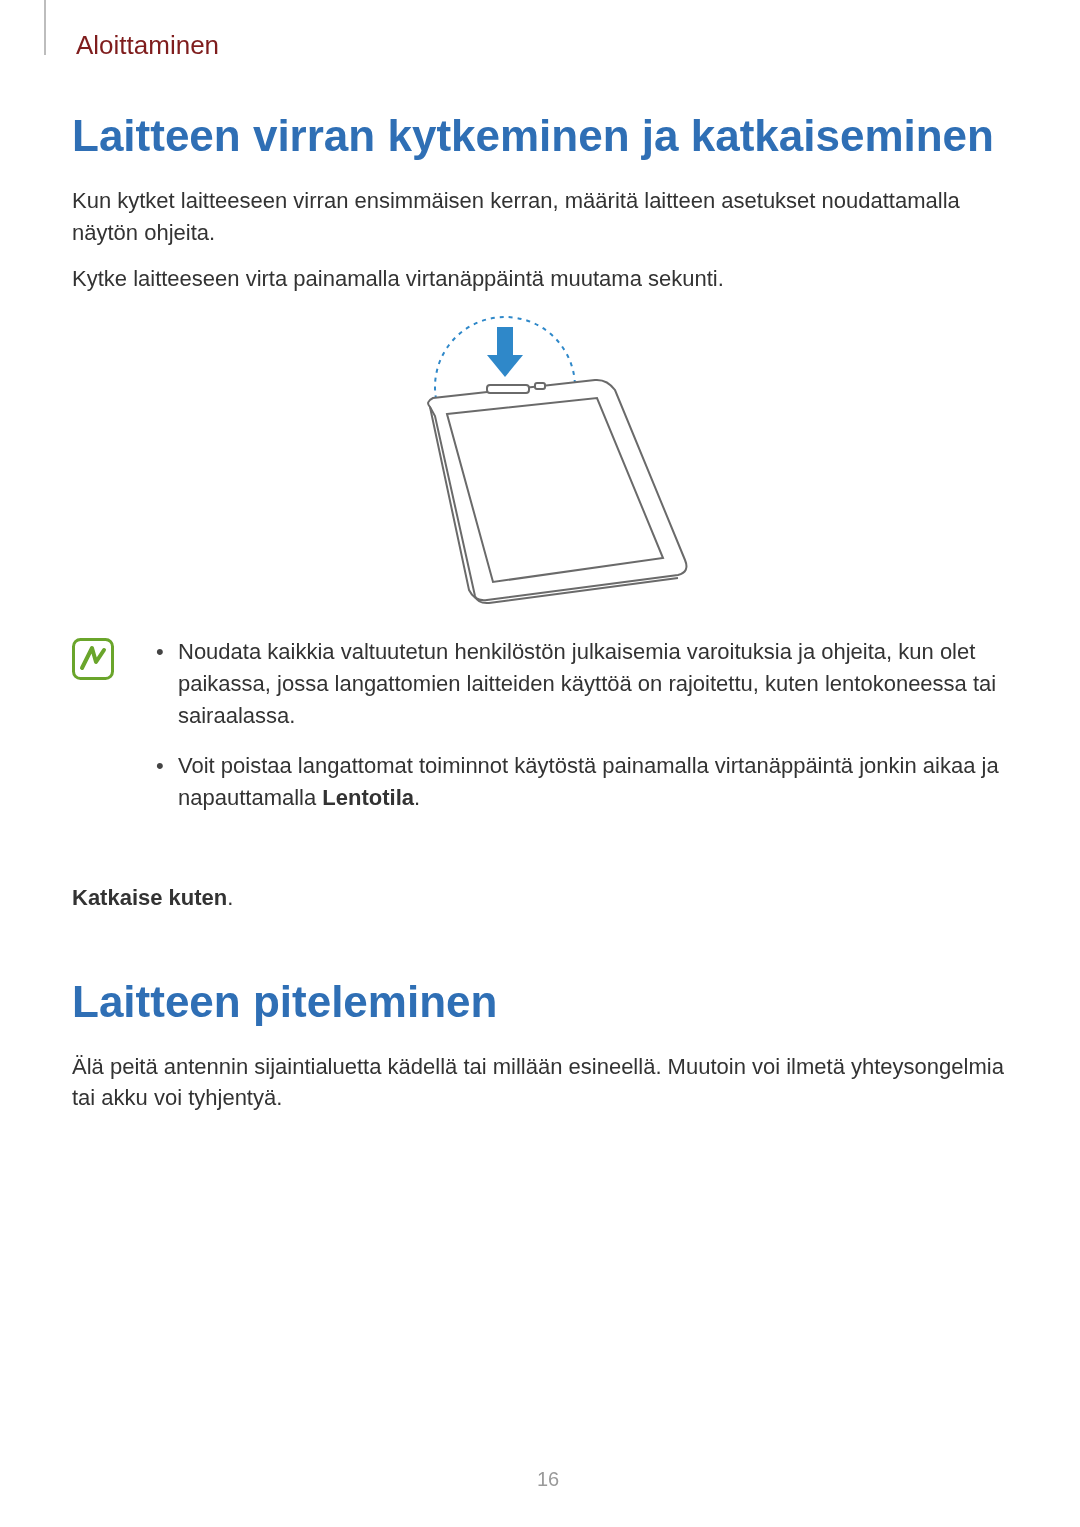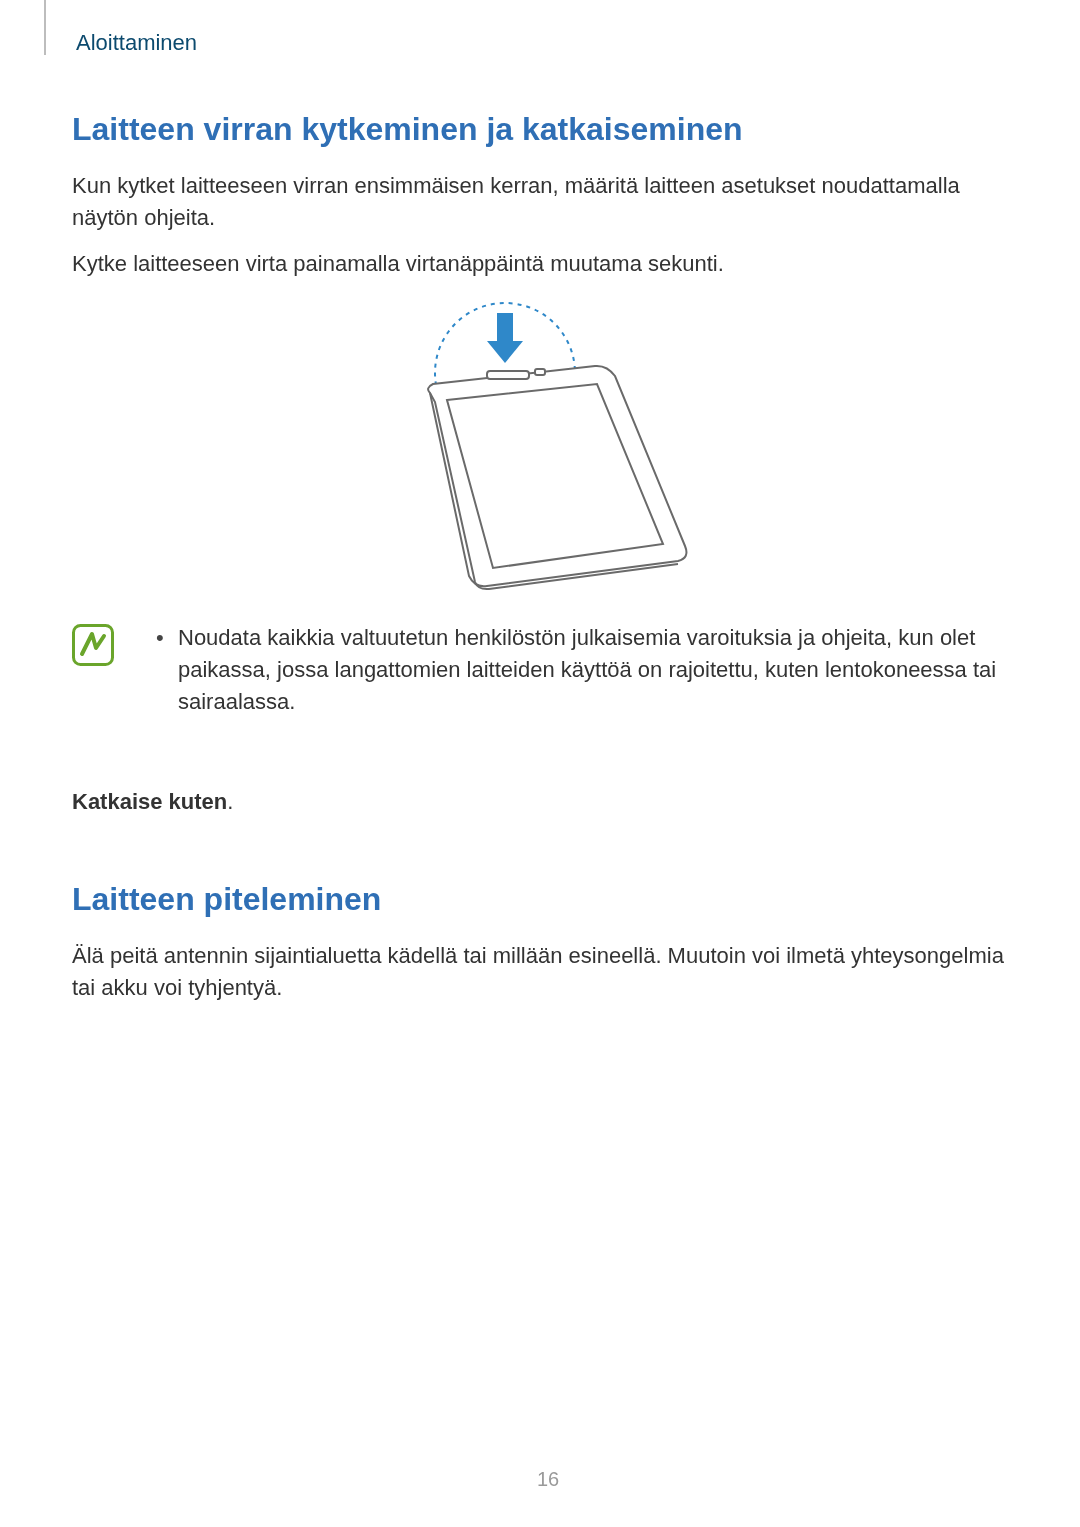--- a/index.html
+++ b/index.html
@@ -17,28 +17,28 @@
   }
   .crumb-line {
     position: absolute;
     left: -28px;
     top: -30px;
     width: 2px;
     height: 55px;
     background: #bdbdbd;
   }
   .breadcrumb {
-    color: #0c4a6e;
-    font-size: 22px;
+    color: #7f1d1d;
+    font-size: 26px;
     font-weight: 400;
     padding-left: 4px;
   }
   h1.section-title {
     color: #2f6fb5;
-    font-size: 32px;
+    font-size: 44px;
     font-weight: 700;
     margin-bottom: 22px;
     line-height: 1.2;
   }
   p.body {
     font-size: 22px;
     line-height: 1.45;
     color: #333;
     margin-bottom: 14px;
   }
@@ -147,20 +147,23 @@
       <svg width="42" height="42" viewBox="0 0 42 42">
         <rect x="1.5" y="1.5" width="39" height="39" rx="7" ry="7" fill="#fff" stroke="#6aa52b" stroke-width="3"></rect>
         <path d="M10 30 L20 10 L24 24 L32 12" fill="none" stroke="#6aa52b" stroke-width="4" stroke-linecap="round" stroke-linejoin="round"></path>
       </svg>
     </div>
     <div class="note-text-col">
       <ul class="note-list">
         <li>
           <span>Noudata kaikkia valtuutetun henkilöstön julkaisemia varoituksia ja ohjeita, kun olet paikassa, jossa langattomien laitteiden käyttöä on rajoitettu, kuten lentokoneessa tai sairaalassa.</span>
         </li>
+        <li>
+          <span>Voit poistaa langattomat toiminnot käytöstä painamalla virtanäppäintä jonkin aikaa ja napauttamalla </span><span class="bold">Lentotila</span><span>.</span>
+        </li>
       </ul>
     </div>
   </div>
 
   <p class="body">
     <br>
     <span class="bold">Katkaise kuten</span><span>.</span>
   </p>
 
   <div class="spacer-lg"></div>

